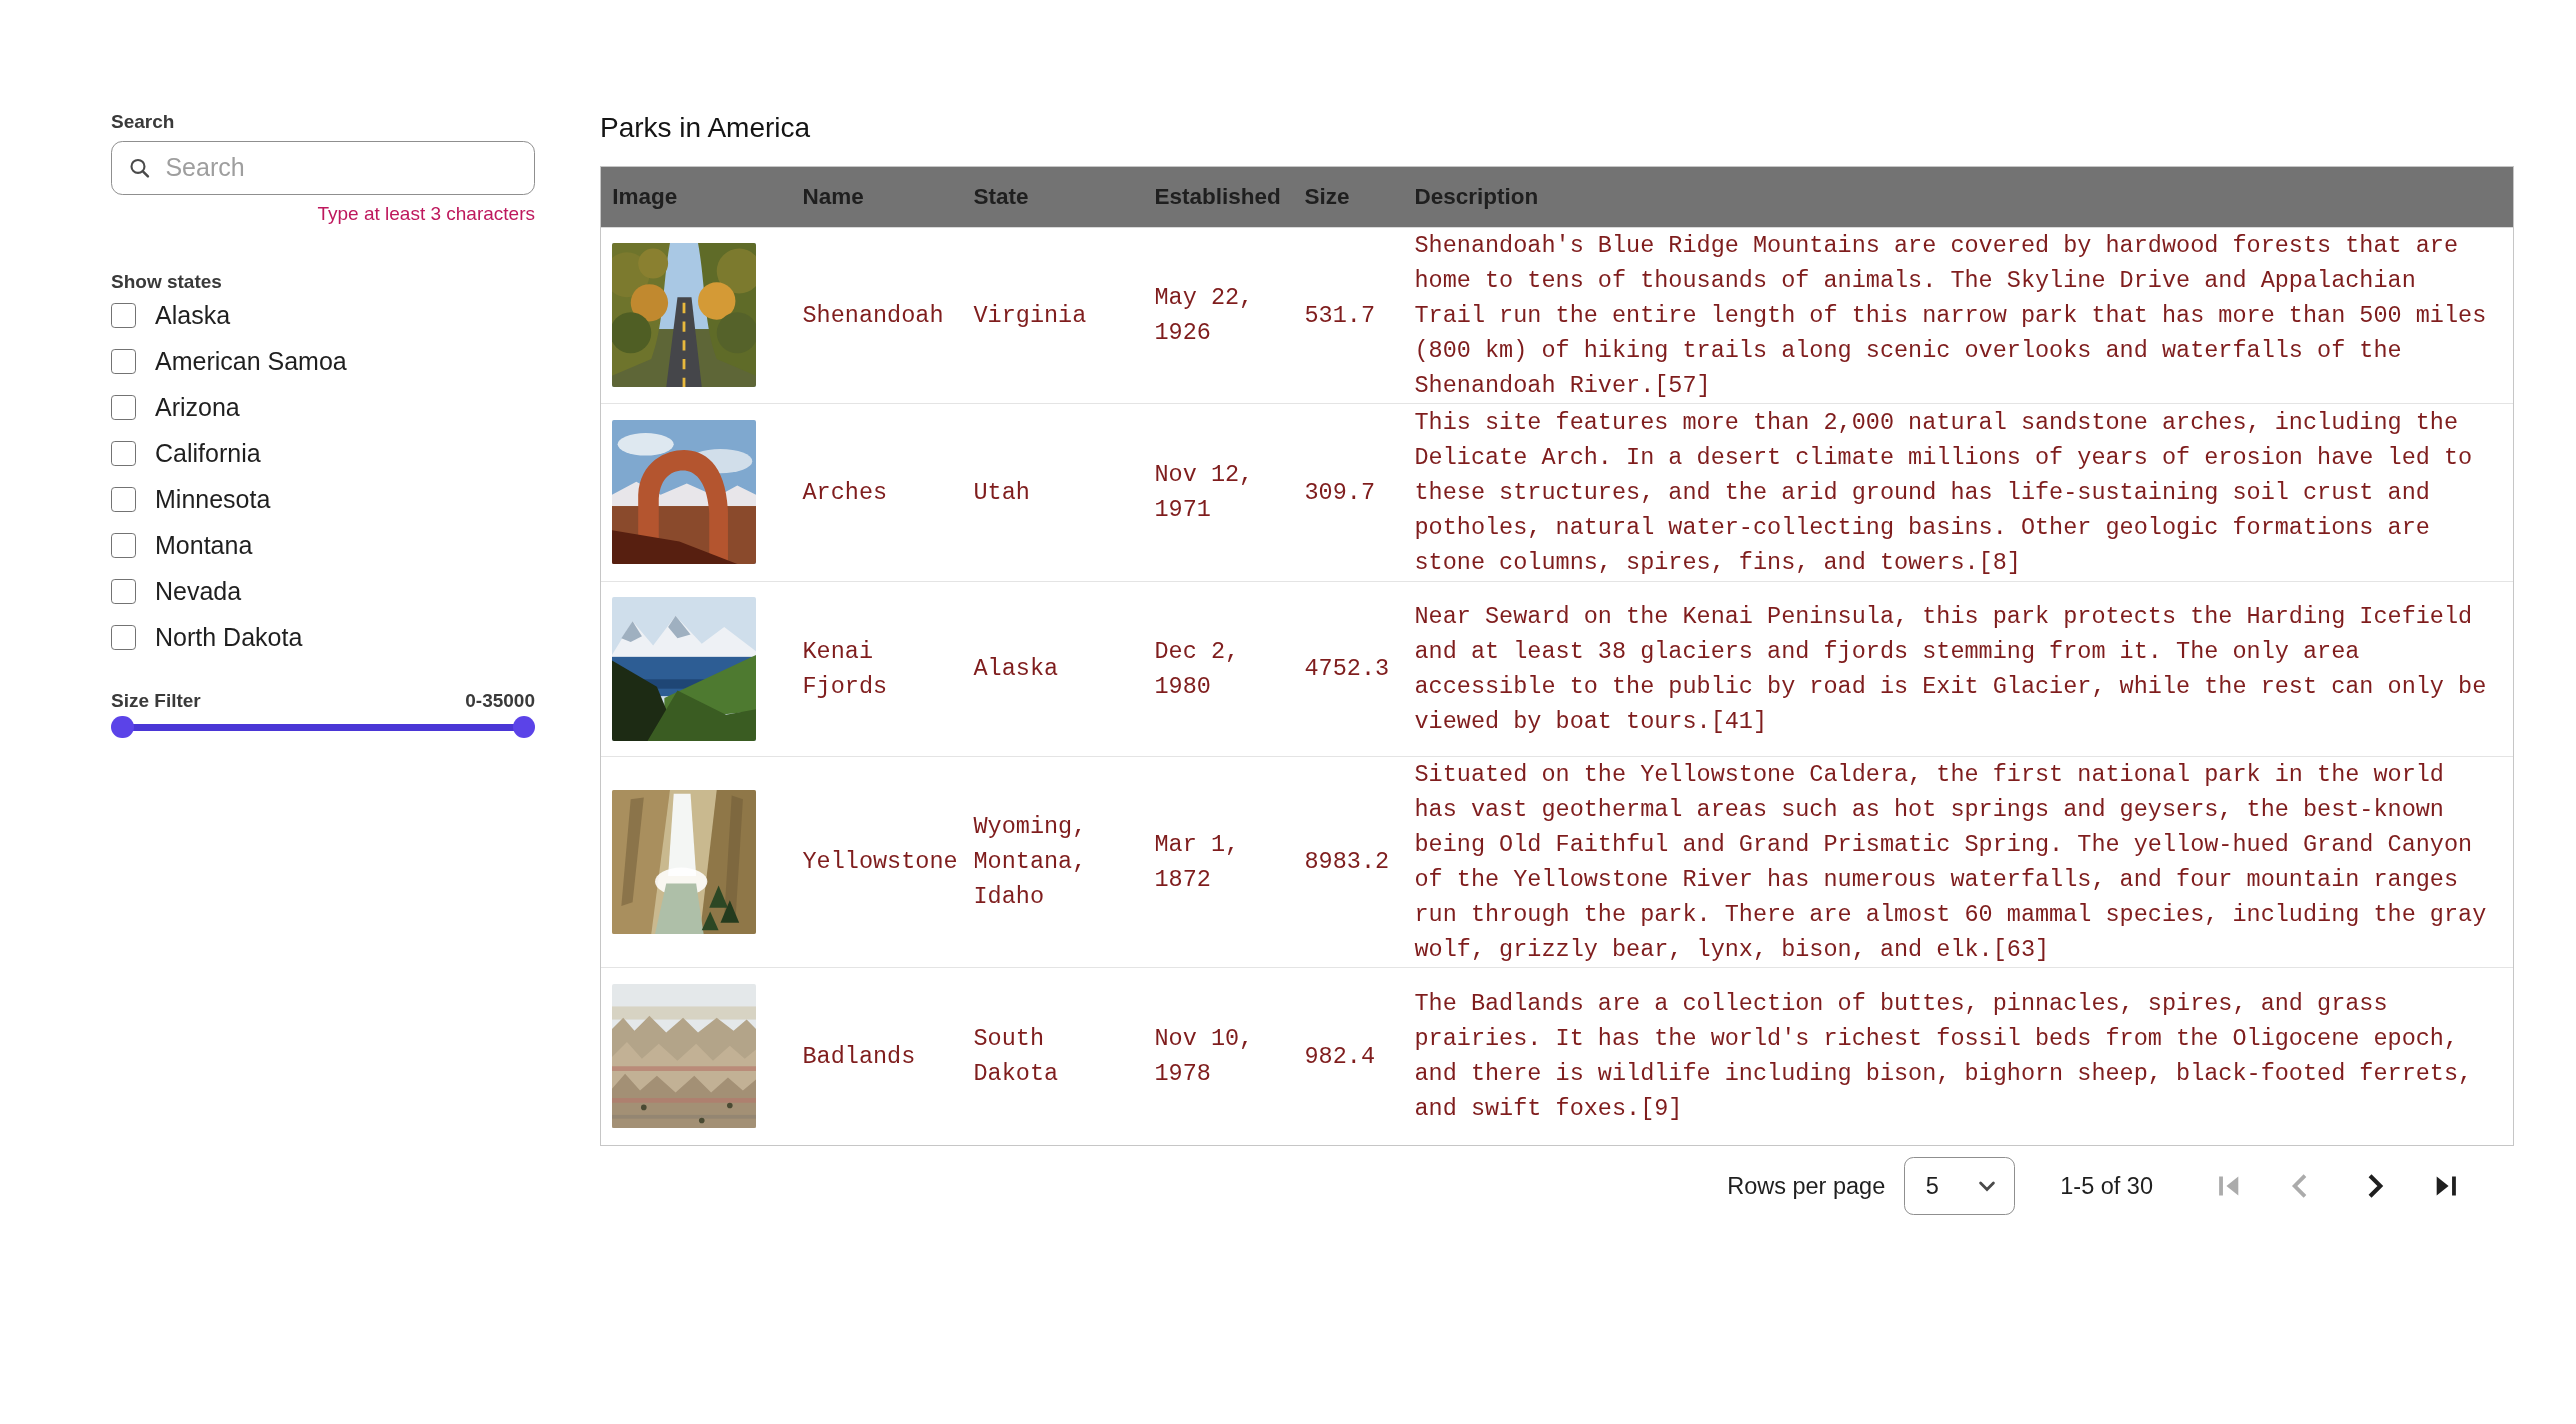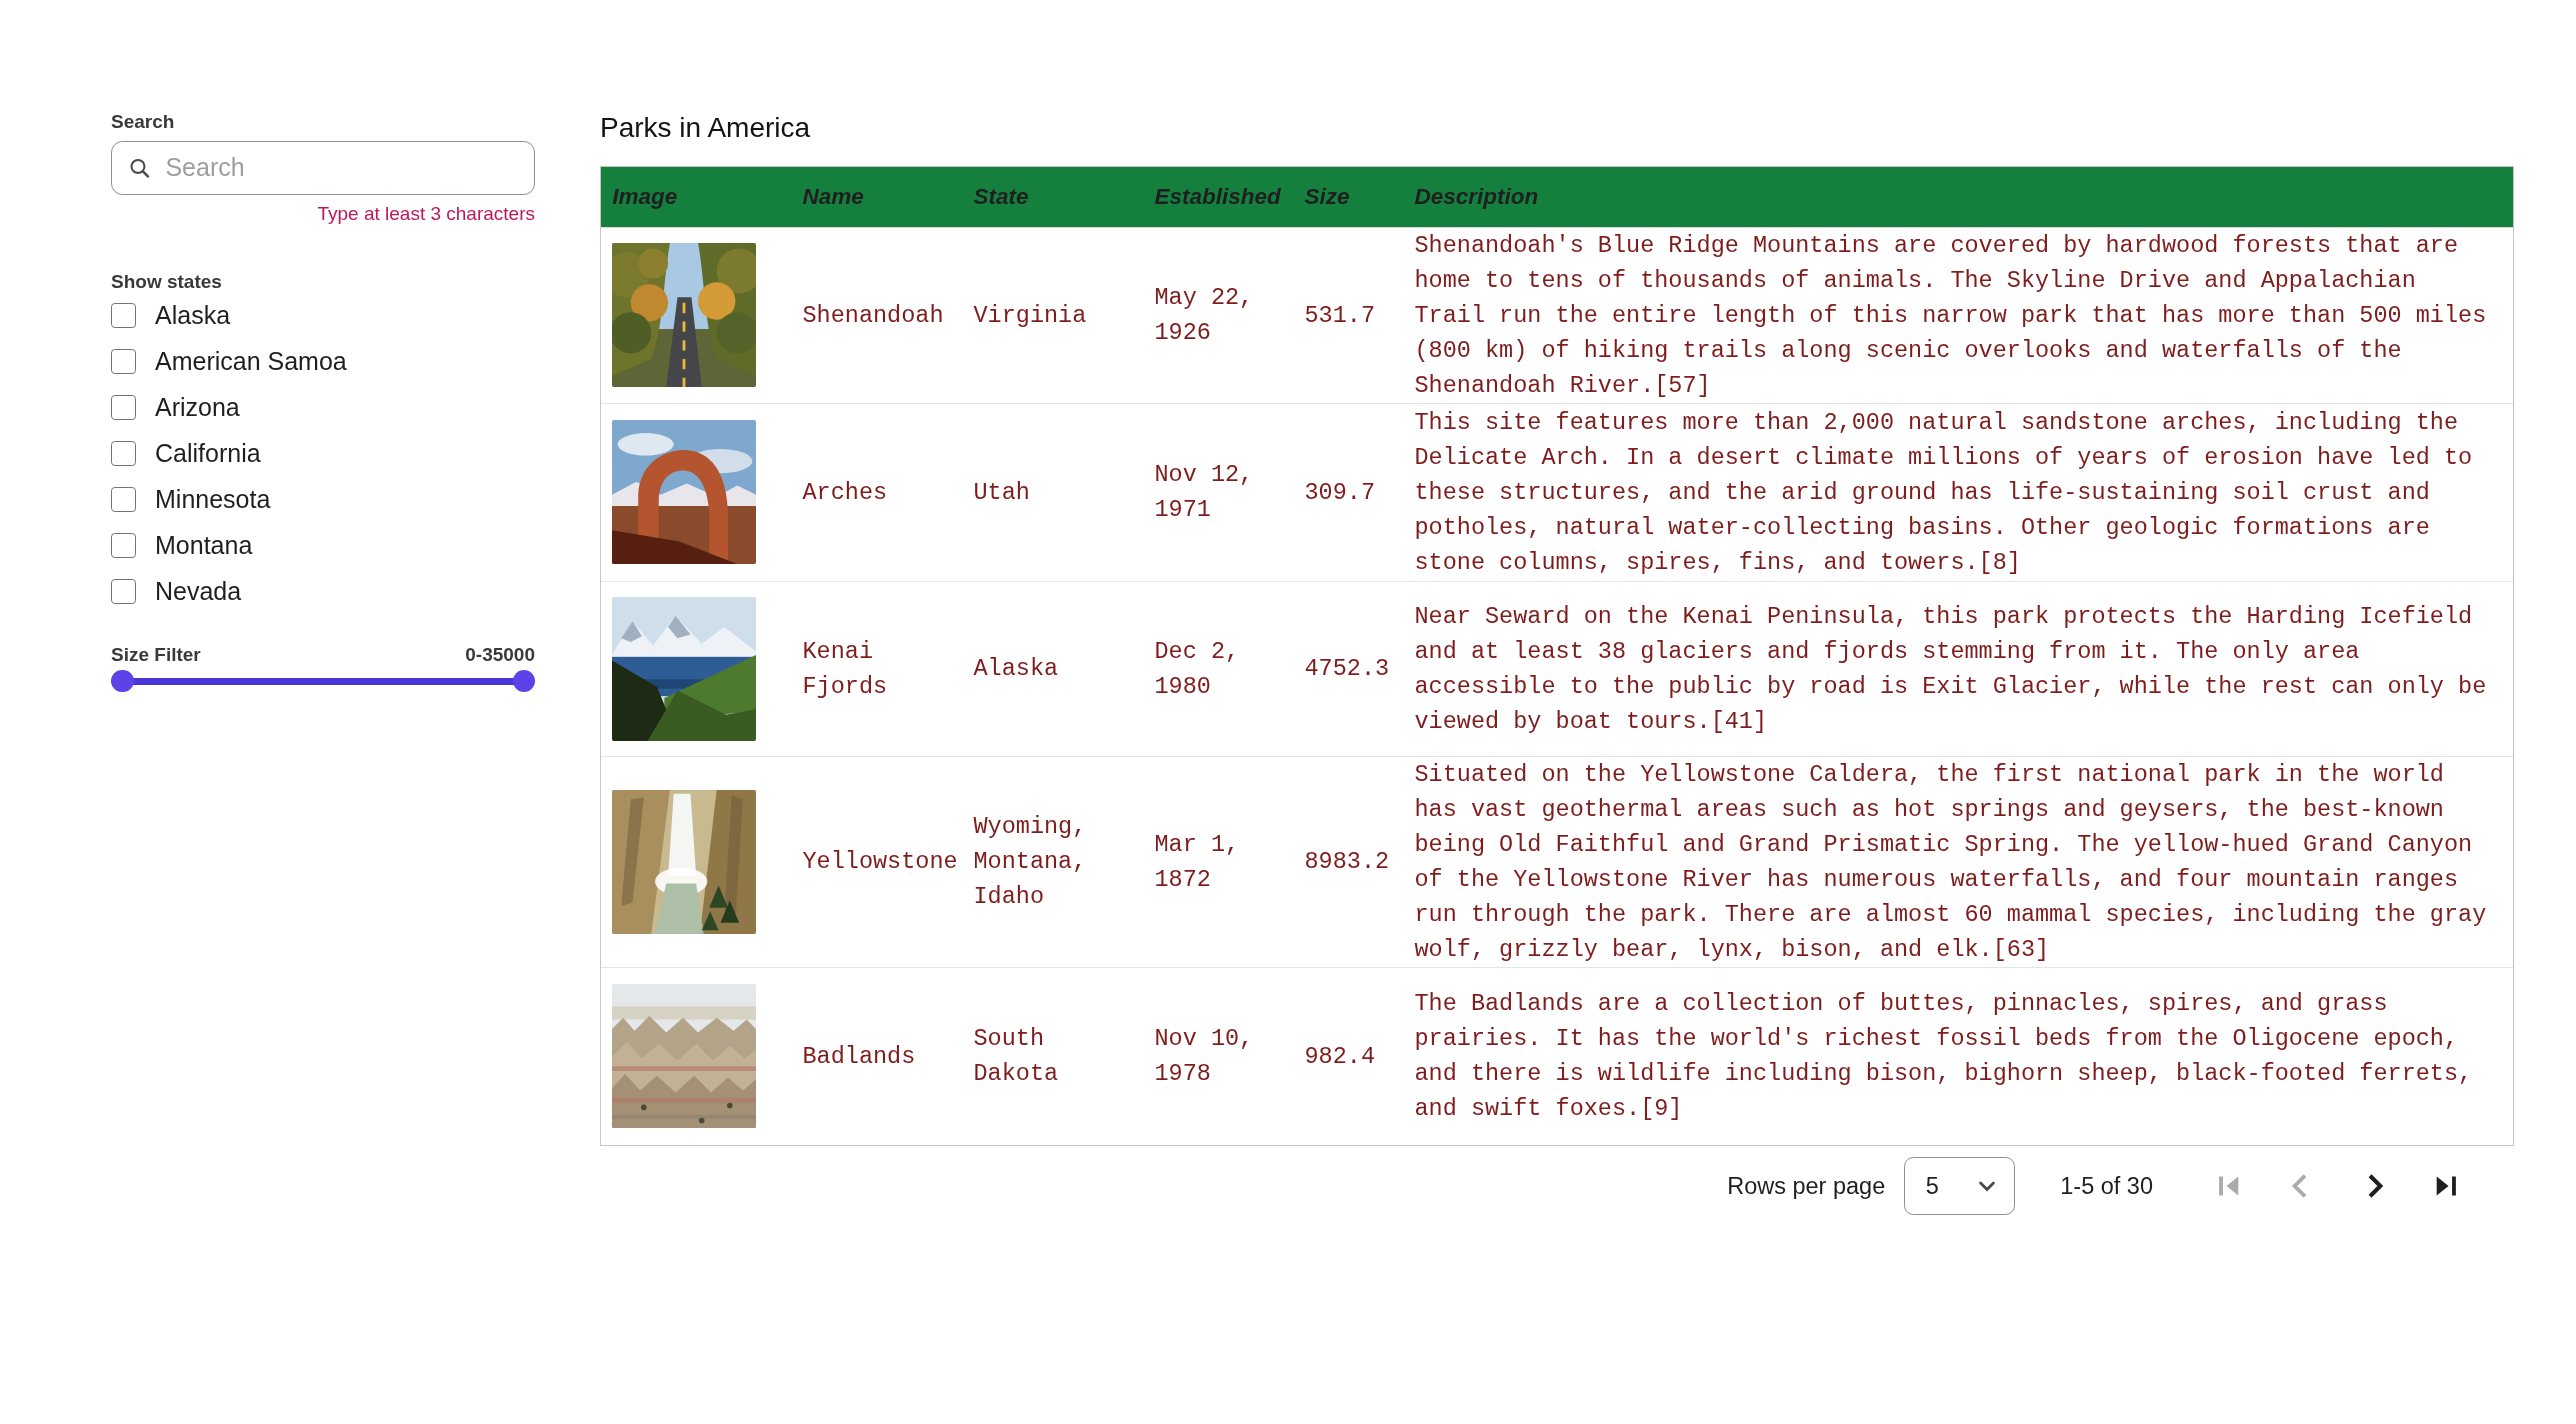--- a/index.html
+++ b/index.html
@@ -27,21 +27,21 @@
   .slider-track{position:absolute;left:9.4px;right:9.4px;top:8.4px;height:6.6px;background:#4A36D6;border-radius:3.8px;}
   .slider-handle{position:absolute;top:0;width:22.5px;height:22.5px;border-radius:50%;background:#5B43E8;}
   .slider-handle.left{left:0;}
   .slider-handle.right{right:0;}
   
   .page-title{position:absolute;left:600px;top:111px;margin:0;font-size:28px;line-height:34px;
     font-weight:400;color:#141414;}
   .table-wrap{position:absolute;left:600px;top:166px;width:1914px;border:0.9px solid #c6c6c6;
     box-sizing:border-box;background:#fff;}
   table{width:100%;border-collapse:collapse;table-layout:fixed;}
-  thead tr{height:60px;background:#15803d;font-style:italic;}
+  thead tr{height:60px;background:#737373;}
   th{text-align:left;font-size:22.5px;font-weight:700;color:#1f1f1f;padding:0 0 0 22.5px;
     border-bottom:0.9px solid #d9d9d9;}
   th.img-col{padding-left:11.3px;}
   td{font-size:23.5px;line-height:35px;vertical-align:middle;padding:0 22.5px;color:#7f1d1d;
     border-bottom:0.9px solid #e4e4e4;font-family:Liberation Mono, monospace;}
   tbody tr:last-child td{border-bottom:none;}
   td.img-cell{padding:0 0 0 11.3px;}
   td.img-cell svg{display:block;border-radius:1.9px;}
   td.size-cell{white-space:nowrap;}
   td.desc-cell{padding-right:15px;}
@@ -96,20 +96,24 @@
       <span class="state-name">Minnesota</span>
     </label>
     <label class="state-row">
       <span class="checkbox"></span>
       <span class="state-name">Montana</span>
     </label>
     <label class="state-row">
       <span class="checkbox"></span>
       <span class="state-name">Nevada</span>
     </label>
+    <label class="state-row">
+      <span class="checkbox"></span>
+      <span class="state-name">North Dakota</span>
+    </label>
   </div>
 
   <div class="size-head">
     <span class="field-label">Size Filter</span>
     <span class="field-label">0-35000</span>
   </div>
   <div class="slider">
     <div class="slider-track"></div>
     <div class="slider-handle left"></div>
     <div class="slider-handle right"></div>

